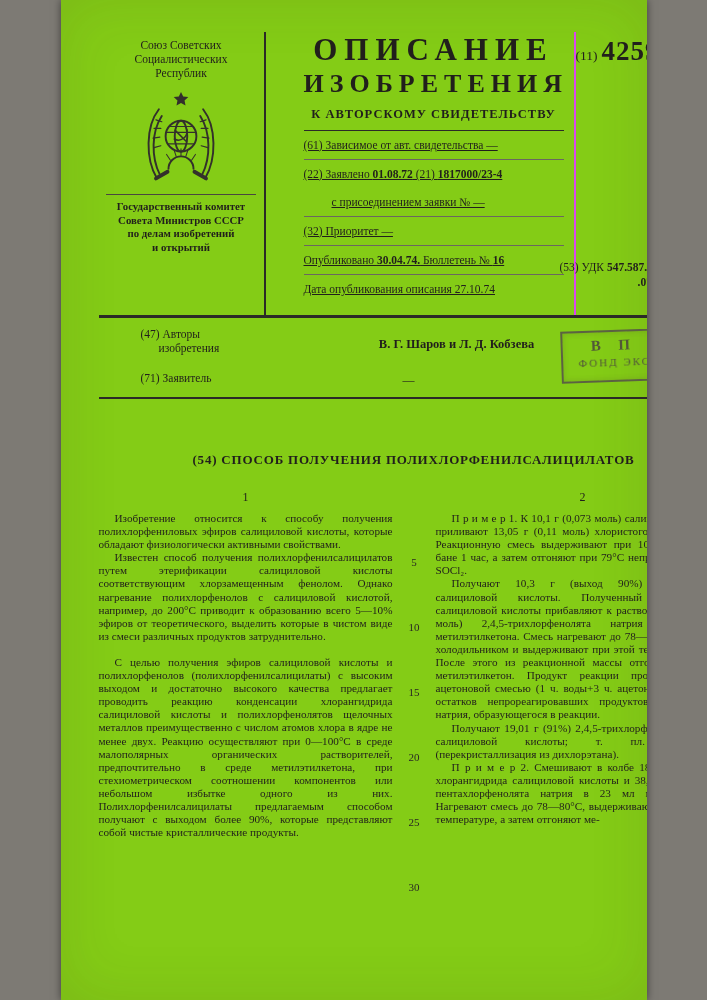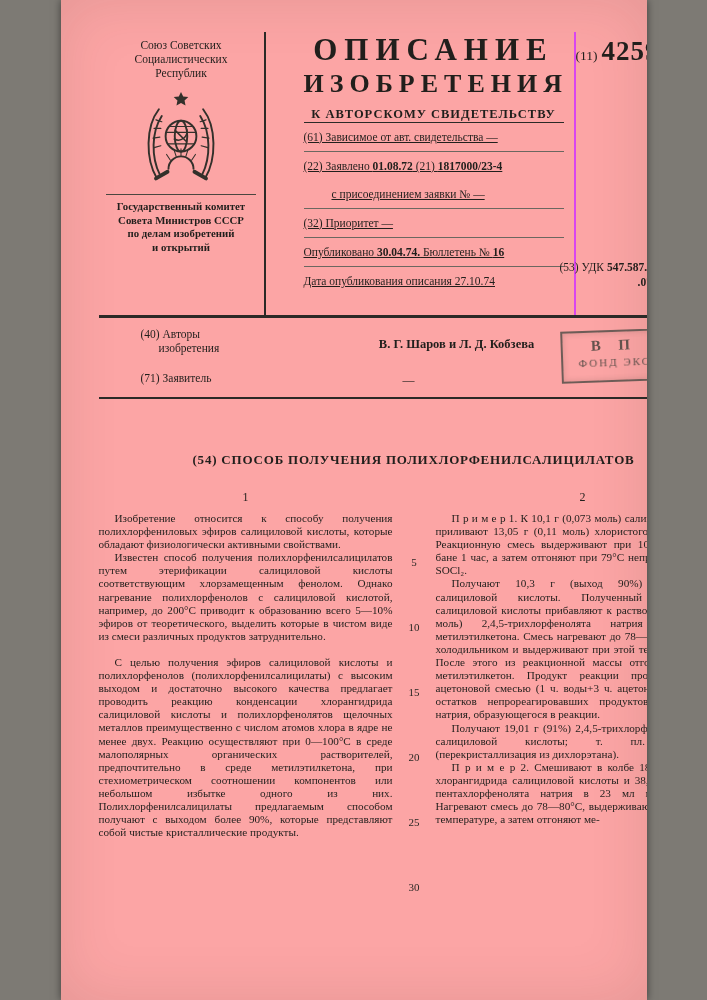--- a/index.html
+++ b/index.html
@@ -3,21 +3,21 @@
 <meta charset="utf-8">
 <style>
   html,body { margin:0; padding:0; }
   body {
     background:#7d7a74;
     display:flex; justify-content:center; align-items:flex-start;
     font-family:"Liberation Serif","DejaVu Serif",serif;
   }
   .page {
     position:relative; width:586px; height:1000px;
-    background:#fca5a5; color:#211f1c; overflow:hidden;
+    background:#84cc16; color:#211f1c; overflow:hidden;
     box-shadow: inset 0 0 60px rgba(60,50,30,.12), 0 0 8px rgba(0,0,0,.5);
   }
   .pre { white-space:pre-line; }
 
   
   .hdr-left {
     position:absolute; left:38px; top:32px; width:167px; height:283px;
     border-right:2px solid #2b2a27; box-sizing:border-box; text-align:center;
   }
   .union { font-size:11.5px; line-height:14px; padding-top:6px; }
@@ -26,21 +26,21 @@
   .committee { font-weight:bold; font-size:10.8px; line-height:13.5px; }
 
   .hdr-center {
     position:absolute; left:205px; top:32px; width:282px; height:283px;
     border-right:2px solid #d946ef; box-sizing:border-box; padding:0 10px;margin-left:28px;
   }
   .t1 { font-size:31px; line-height:36px; font-weight:bold; letter-spacing:7px; text-align:center; }
   .t2 { font-size:26px; line-height:31px; font-weight:bold; letter-spacing:6px; text-align:center; }
   .subtitle {
     font-size:12.5px; font-weight:bold; letter-spacing:1px; text-align:center;
-    margin-top:8px; border-bottom:1.5px solid #2b2a27;
+    margin-top:8px; padding-bottom:8px; border-bottom:1.5px solid #2b2a27;
   }
   .b-row { font-size:11.5px; line-height:14px; padding:7px 0;text-decoration:underline; }
   .b-row.ruled { border-bottom:1px solid #6b6760; }
   .b-row.indent { padding-left:28px; }
   .b-row b { font-weight:bold; }
 
   .hdr-right { position:absolute; left:487px; top:32px; width:181px; height:283px; box-sizing:border-box; padding-left:28px; }
   .pubnum { margin-top:4px; white-space:nowrap; }
   .pubnum .small { font-size:13.5px; }
   .pubnum .big { font-size:27px; font-weight:bold; letter-spacing:1px; }
@@ -143,21 +143,21 @@
     <div class="pubnum"><span class="small">(11)</span> <span class="big">425902</span></div>
     <div class="udk">
       <div><span>(53) УДК </span><b>547.587.11.26</b></div>
       <div class="second"><b>.07(088.8)</b></div>
     </div>
   </div>
 
   <div class="rule-mid"></div>
 
   <div class="authors">
-    <div class="lbl a-l1">(40) Авторы</div>
+    <div class="lbl a-l1">(47) Авторы</div>
     <div class="lbl a-l2">изобретения</div>
     <div class="a-names">В. Г. Шаров и Л. Д. Кобзева</div>
     <div class="lbl a-appl">(71) Заявитель</div>
     <div class="a-dash">—</div>
     <div class="stamp">
       <div class="s1">В П Т Б</div>
       <div class="s2">ФОНД ЭКСПЕРТОВ</div>
     </div>
   </div>
 

